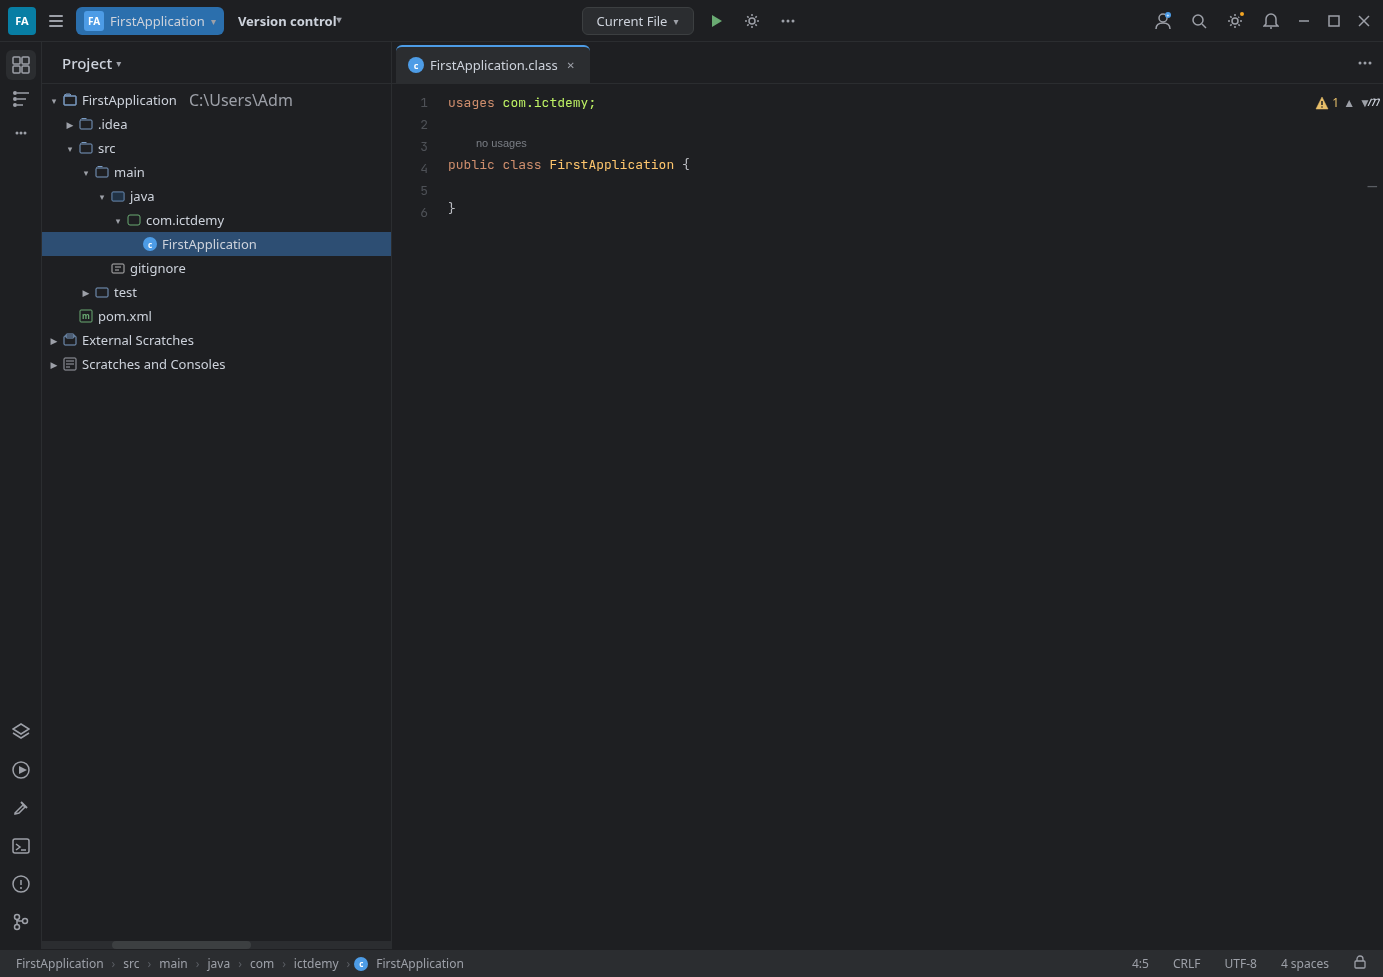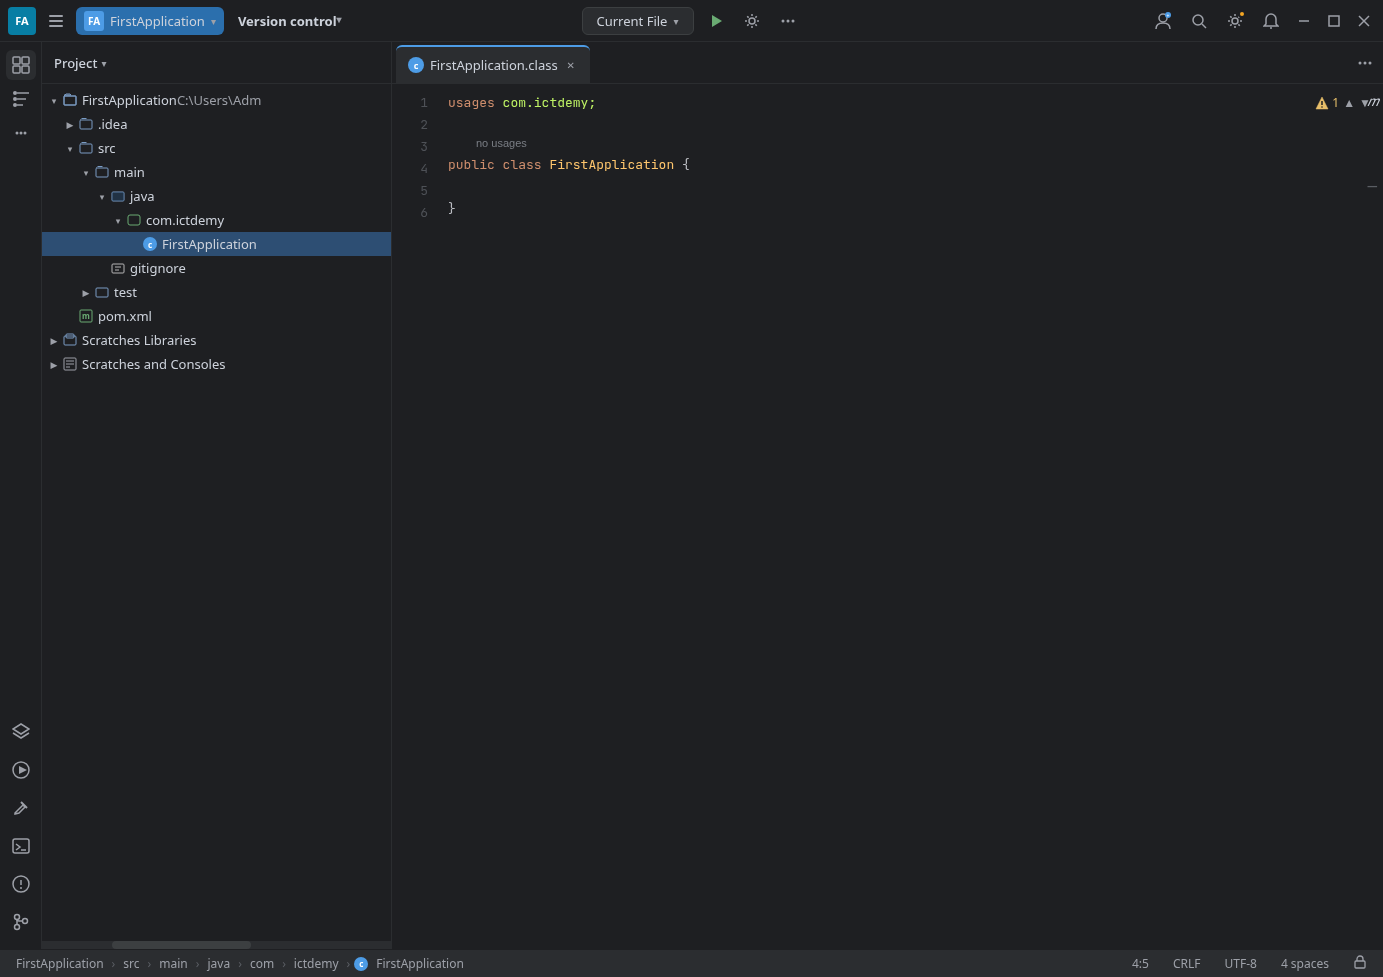--- a/index.html
+++ b/index.html
@@ -254,23 +254,24 @@
     .project-header {
       height: 42px;
       display: flex;
       align-items: center;
       padding: 0 12px;
       background: #1e1f22;
       border-bottom: 1px solid #2b2d30;
       cursor: pointer;
     }
     .project-header-title {
-      font-size: 13px;
+      font-size: 15px;
       color: #cdd2db;
       font-weight: 500;
+      margin-left: 8px;
     }
     .project-header-arrow {
       color: #9da0a8;
       font-size: 10px;
       margin-left: 4px;
     }
     .project-tree {
       flex: 1;
       overflow-y: auto;
       padding: 4px 0;
@@ -682,21 +683,21 @@
 
       <div class="tree-item" style="padding-left:4px;">
         <div class="tree-arrow">▾</div>
         <div class="tree-icon folder-icon">
           <svg width="14" height="14" viewBox="0 0 14 14">
               <path d="M1 3h12v9H1z M1 3l2-2h4l1 1H1" fill="none" stroke="#7a9cc4" stroke-width="1"></path>
               <rect x="1" y="3" width="12" height="9" rx="1" fill="none" stroke="#7a9cc4" stroke-width="1"></rect>
             </svg>
         </div>
         <span class="tree-label">FirstApplication</span>
-        <span class="tree-label muted" style="margin-left:0; font-size:13px;">C:\Users\Adm</span>
+        <span class="tree-label muted" style="margin-left:12px; font-size:16px;">C:\Users\Adm</span>
       </div>
 
       <div class="tree-item" style="padding-left:20px;">
         <div class="tree-arrow">▶</div>
         <div class="tree-icon folder-icon">
           <svg width="14" height="14" viewBox="0 0 14 14">
               <rect x="1" y="3" width="12" height="9" rx="1" fill="none" stroke="#7a9cc4" stroke-width="1"></rect>
               <path d="M1 3l2-2h4l1 1H1" fill="#7a9cc4"></path>
             </svg>
         </div>
@@ -789,21 +790,21 @@
       </div>
 
       <div class="tree-item" style="padding-left:4px;">
         <div class="tree-arrow">▶</div>
         <div class="tree-icon">
           <svg width="14" height="14" viewBox="0 0 14 14">
               <rect x="1" y="3" width="12" height="9" rx="1" fill="none" stroke="#7a9cc4" stroke-width="1"></rect>
               <rect x="3" y="1" width="8" height="4" rx="1" fill="none" stroke="#7a9cc4" stroke-width="1"></rect>
             </svg>
         </div>
-        <span class="tree-label">Scratches Libraries</span>
+        <span class="tree-label">External Scratches</span>
       </div>
 
       <div class="tree-item" style="padding-left:4px;">
         <div class="tree-arrow">▶</div>
         <div class="tree-icon">
           <svg width="14" height="14" viewBox="0 0 14 14">
               <rect x="1" y="1" width="12" height="12" rx="1" fill="none" stroke="#9da0a8" stroke-width="1"></rect>
               <line x1="3" y1="4" x2="11" y2="4" stroke="#9da0a8" stroke-width="1"></line>
               <line x1="3" y1="7" x2="11" y2="7" stroke="#9da0a8" stroke-width="1"></line>
               <line x1="3" y1="10" x2="7" y2="10" stroke="#9da0a8" stroke-width="1"></line>

